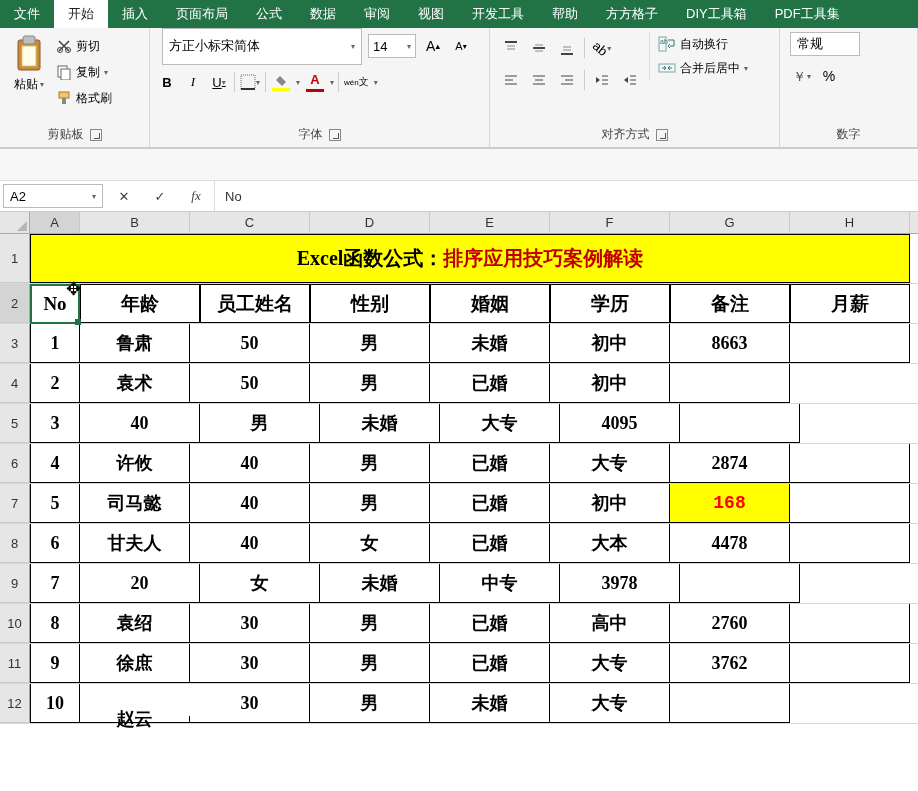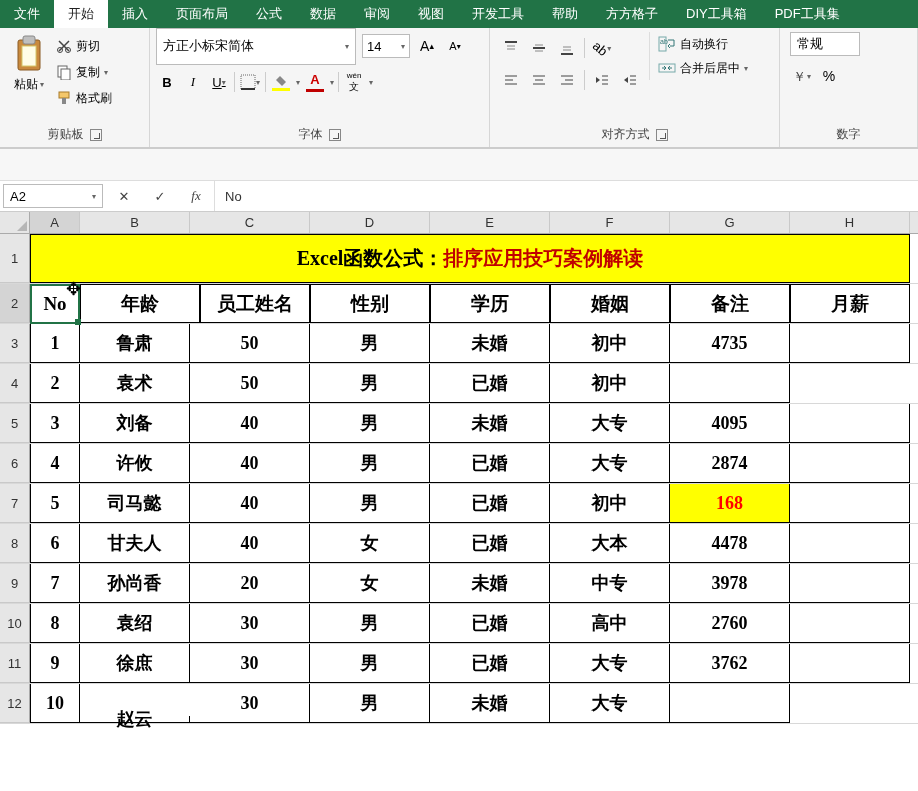--- a/index.html
+++ b/index.html
@@ -13,21 +13,21 @@
 .ribbon-group-body { flex: 1; display: flex; align-items: flex-start; gap: 4px; padding-top: 2px; }
 .ribbon-group-label { text-align: center; font-size: 12px; color: #444; padding: 2px 0; display: flex; justify-content: center; align-items: center; gap: 6px; }
 .dialog-launcher { width: 12px; height: 12px; border: 1px solid #888; display: inline-block; position: relative; }
 .dialog-launcher::after { content: ""; position: absolute; right: 1px; bottom: 1px; width: 5px; height: 5px; border-right: 1px solid #555; border-bottom: 1px solid #555; }
 .big-btn { display: flex; flex-direction: column; align-items: center; padding: 2px 6px; cursor: pointer; gap: 2px; }
 .big-btn .lbl { font-size: 12px; display: flex; align-items: center; gap: 2px; }
 .small-btn-row { display: flex; flex-direction: column; gap: 6px; padding-top: 4px; }
 .small-btn { display: flex; align-items: center; gap: 4px; font-size: 12px; cursor: pointer; height: 20px; }
 .dd-arrow { font-size: 8px; color: #666; }
 .toolbar-row { display: flex; align-items: center; gap: 6px; height: 28px; }
-.font-name { width: 200px; height: 37px; border: 1px solid #bbb; background: #fff; display: flex; align-items: center; padding: 12px 6px; justify-content: space-between; }
+.font-name { width: 200px; height: 37px; border: 1px solid #bbb; background: #fff; display: flex; align-items: center; padding: 12px 6px; justify-content: space-between; margin-left: 6px; }
 .font-size { width: 48px; height: 24px; border: 1px solid #bbb; background: #fff; display: flex; align-items: center; padding: 0 4px; justify-content: space-between; }
 .ico-btn { min-width: 22px; height: 22px; display: flex; align-items: center; justify-content: center; cursor: pointer; }
 .ico-btn.box { border: 1px solid transparent; }
 .font-buttons { display: flex; align-items: center; gap: 4px; }
 .underline-bar { height: 3px; width: 18px; display: inline-block; }
 .stack { display: flex; flex-direction: column; gap: 2px; }
 .align-group { display: flex; flex-direction: column; gap: 4px; padding: 2px 4px; }
 .num-group { display: flex; flex-direction: column; gap: 6px; padding: 2px 4px; }
 .select-box { height: 24px; border: 1px solid #bbb; background: #fff; display: flex; align-items: center; padding: 0 6px; justify-content: space-between; min-width: 70px; }
 
@@ -162,21 +162,21 @@
             </svg>
             <span class="underline-bar" style="background:#ffff00"></span>
           </div>
           <span class="dd-arrow">▾</span>
         <div class="ico-btn box stack">
             <span style="color:#c00;font-weight:bold">A</span>
             <span class="underline-bar" style="background:#c00000"></span>
           </div>
           <span class="dd-arrow">▾</span>
         <div style="width:1px;height:20px;background:#ccc"></div>
-        <div class="ico-btn box" style="font-size:10px;flex-direction:column">
+        <div class="ico-btn box" style="font-size:10px;flex-direction:row">
             <span style="font-size:8px">wén</span>
             <span>文</span>
           </div>
           <span class="dd-arrow">▾</span>
       </div>
     </div>
     <div class="ribbon-group-label">
         <span>字体</span>
         <span class="dialog-launcher"></span>
       </div>
@@ -345,50 +345,49 @@
           <span class="title-black">Excel函数公式：</span>
           <span class="title-red">排序应用技巧案例解读</span>
         </div>
       </div>
       <div class="grid-row hdr-row">
         <div class="rowhdr" style="background: rgb(212, 212, 212);">2</div>
         <div class="cell first" style="width: 50px;">No</div>
         <div class="cell" style="width: 120px;">年龄</div>
         <div class="cell" style="width: 110px;">员工姓名</div>
         <div class="cell" style="width: 120px;">性别</div>
+        <div class="cell" style="width: 120px;">婚姻</div>
         <div class="cell" style="width: 120px;">学历</div>
-        <div class="cell" style="width: 120px;">婚姻</div>
         <div class="cell" style="width: 120px;">备注</div>
         <div class="cell" style="width: 120px;">月薪</div>
       </div>
       <div class="grid-row data-row">
         <div class="rowhdr">3</div>
         <div class="cell first" style="width: 50px;">1</div>
         <div class="cell" style="width: 110px;">鲁肃</div>
         <div class="cell" style="width: 120px;">50</div>
         <div class="cell" style="width: 120px;">男</div>
         <div class="cell" style="width: 120px;">未婚</div>
         <div class="cell" style="width: 120px;">初中</div>
-        <div class="cell" style="width: 120px;">4735</div>
+        <div class="cell" style="width: 120px;">8663</div>
         <div class="cell" style="width: 120px;"></div>
       </div>
       <div class="grid-row data-row">
         <div class="rowhdr">4</div>
         <div class="cell first" style="width: 50px;">2</div>
         <div class="cell" style="width: 110px;">袁术</div>
         <div class="cell" style="width: 120px;">50</div>
         <div class="cell" style="width: 120px;">男</div>
         <div class="cell" style="width: 120px;">已婚</div>
         <div class="cell" style="width: 120px;">初中</div>
         <div class="cell" style="width: 120px;"></div>
       </div>
       <div class="grid-row data-row">
         <div class="rowhdr">5</div>
         <div class="cell first" style="width: 50px;">3</div>
-        <div class="cell" style="width: 110px;">刘备</div>
         <div class="cell" style="width: 120px;">40</div>
         <div class="cell" style="width: 120px;">男</div>
         <div class="cell" style="width: 120px;">未婚</div>
         <div class="cell" style="width: 120px;">大专</div>
         <div class="cell" style="width: 120px;">4095</div>
         <div class="cell" style="width: 120px;"></div>
       </div>
       <div class="grid-row data-row">
         <div class="rowhdr">6</div>
         <div class="cell first" style="width: 50px;">4</div>
@@ -401,38 +400,37 @@
         <div class="cell" style="width: 120px;"></div>
       </div>
       <div class="grid-row data-row">
         <div class="rowhdr">7</div>
         <div class="cell first" style="width: 50px;">5</div>
         <div class="cell" style="width: 110px;">司马懿</div>
         <div class="cell" style="width: 120px;">40</div>
         <div class="cell" style="width: 120px;">男</div>
         <div class="cell" style="width: 120px;">已婚</div>
         <div class="cell" style="width: 120px;">初中</div>
-        <div class="cell hl" style="width: 120px;">168</div>
+        <div class="cell hl" style="width: 120px; font-family: Liberation Mono, monospace;">168</div>
         <div class="cell" style="width: 120px;"></div>
       </div>
       <div class="grid-row data-row">
         <div class="rowhdr">8</div>
         <div class="cell first" style="width: 50px;">6</div>
         <div class="cell" style="width: 110px;">甘夫人</div>
         <div class="cell" style="width: 120px;">40</div>
         <div class="cell" style="width: 120px;">女</div>
         <div class="cell" style="width: 120px;">已婚</div>
         <div class="cell" style="width: 120px;">大本</div>
         <div class="cell" style="width: 120px;">4478</div>
         <div class="cell" style="width: 120px;"></div>
       </div>
       <div class="grid-row data-row">
         <div class="rowhdr">9</div>
         <div class="cell first" style="width: 50px;">7</div>
-        <div class="cell" style="width: 110px;">孙尚香</div>
         <div class="cell" style="width: 120px;">20</div>
         <div class="cell" style="width: 120px;">女</div>
         <div class="cell" style="width: 120px;">未婚</div>
         <div class="cell" style="width: 120px;">中专</div>
         <div class="cell" style="width: 120px;">3978</div>
         <div class="cell" style="width: 120px;"></div>
       </div>
       <div class="grid-row data-row">
         <div class="rowhdr">10</div>
         <div class="cell first" style="width: 50px;">8</div>

